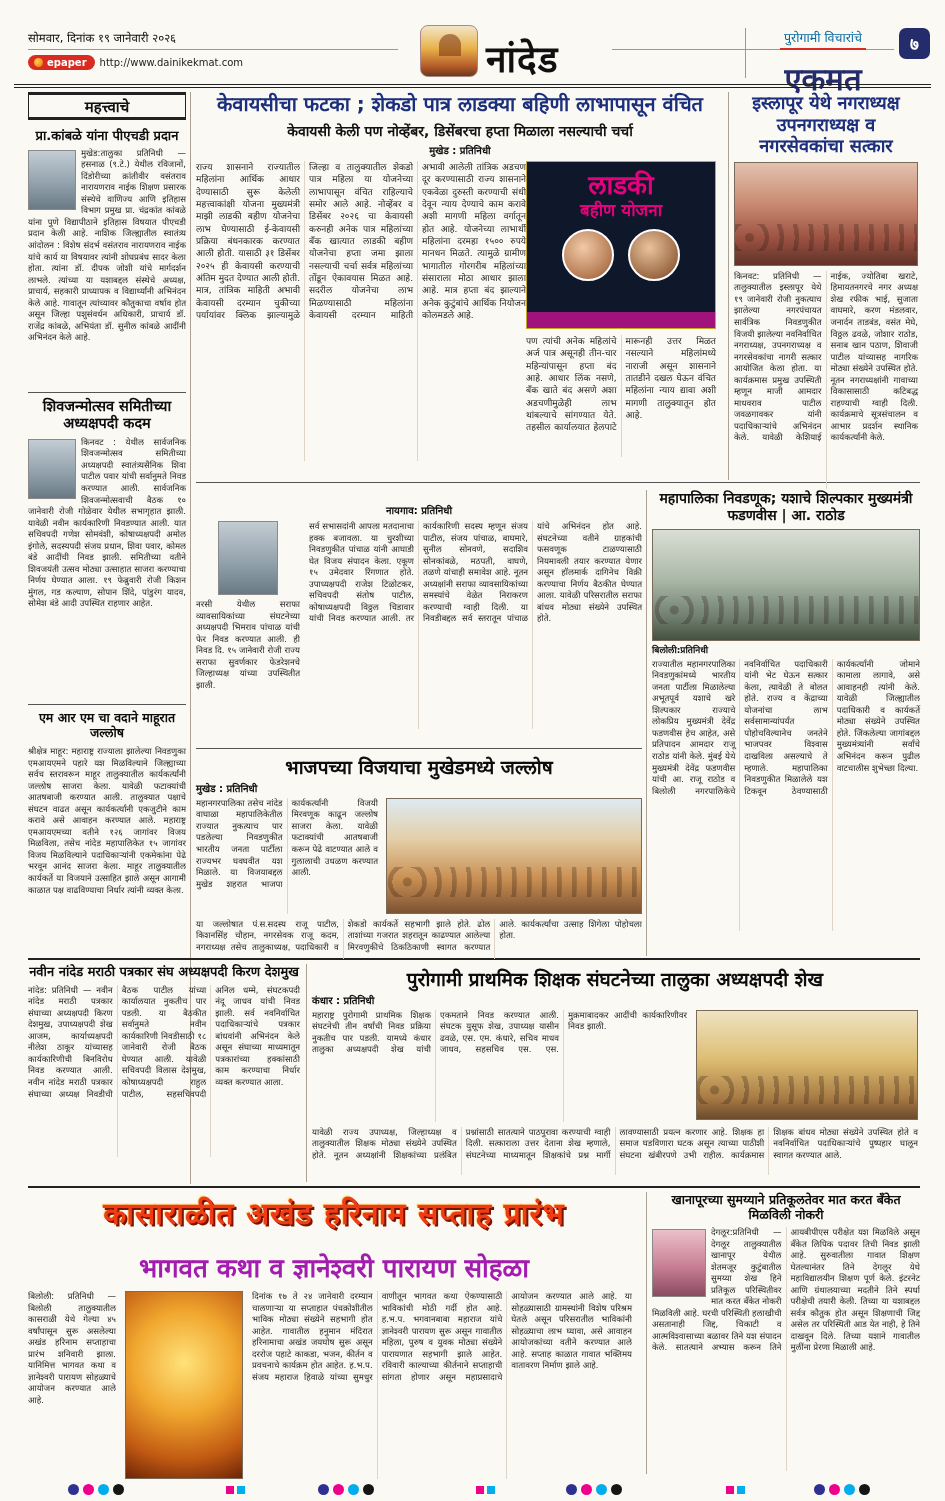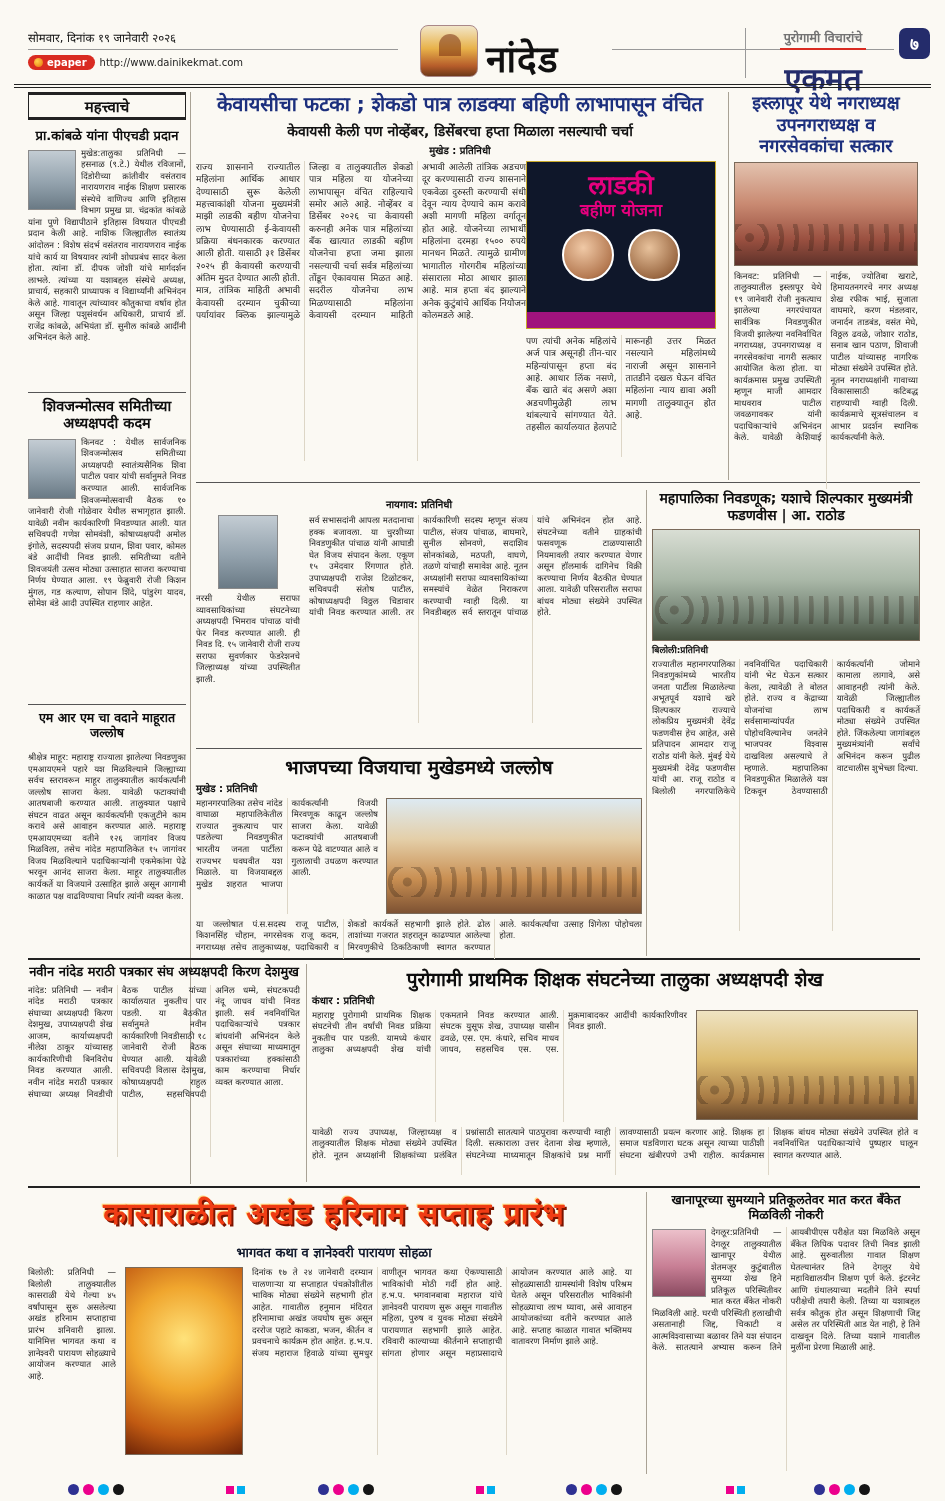--- a/index.html
+++ b/index.html
@@ -13,21 +13,21 @@
   .date { left:28px; top:30px; font-size:11.5px; color:#111; }
   .epaper-row { left:28px; top:55px; display:flex; align-items:center; gap:5px; font-size:10px; }
   .epaper-pill { background:#d92b21; color:#fff; border-radius:9px; padding:2px 8px 2px 6px; font-weight:bold; display:flex; align-items:center; gap:4px; }
   .globe { width:9px; height:9px; border-radius:50%; background:radial-gradient(circle at 35% 35%, #ffd34d, #f08a1d 70%); display:inline-block; }
   .epaper-url { color:#222; }
   .masthead-logo { left:420px; top:25px; width:58px; height:52px; border-radius:8px; border:1px solid #a88;
     background:linear-gradient(180deg,#f2e6c8 0%,#e8b24a 45%,#b65c2a 80%,#6e3a1a 100%); }
   .masthead-logo::after { content:""; position:absolute; left:18px; top:8px; width:22px; height:22px; border-radius:50% 50% 0 0; background:#7a3010; opacity:.55; }
   .masthead { left:486px; top:32px; font-size:37px; font-weight:bold; letter-spacing:1px; color:#101010; }
   .brand { left:752px; top:27px; width:142px; text-align:center; }
-  .brand-tagline { font-size:12.5px; font-weight:bold; color:#737373; border-bottom:2px solid #d92b21; display:inline-block; padding:0 4px 2px; }
+  .brand-tagline { font-size:12.5px; font-weight:normal; color:#0369a1; border-bottom:2px solid #d92b21; display:inline-block; padding:0 4px 2px; }
   .brand-name { font-size:31px; font-weight:bold; color:#242c6b; line-height:1.05; margin-top:13px; }
   .pagenum { left:899px; top:28px; width:31px; height:31px; border-radius:7px; background:#242c6b; color:#fff; font-size:17px; font-weight:bold; display:flex; align-items:center; justify-content:center; }
   .vline-brand { left:745px; top:28px; width:1px; height:50px; background:#999; position:absolute; }
 
   .hrule { position:absolute; height:1px; background:#555; }
   .hrule.thick { height:2px; background:#222; }
   .hrule.thin { background:#999; }
   .vrule { position:absolute; width:1px; background:#a9a294; }
   .header-rule { position:absolute; left:14px; top:84px; width:917px; border-top:4px double #222; }
 
@@ -86,26 +86,26 @@
   
   #mbox { left:28px; top:92px; width:158px; height:28px; border:1.5px solid #222; box-shadow:inset 0 2px 0 #222, inset 0 -2px 0 #222; display:flex; align-items:center; justify-content:center; font-size:15px; font-weight:bold; }
   #art-phd { left:28px; top:128px; width:158px; }
   #art-phd .headline { font-size:13px; }
   #art-phd .body-sm { margin-top:4px; height:238px; }
   #art-shiv { left:28px; top:398px; width:158px; }
   #art-shiv .headline { font-size:14.5px; }
   #art-shiv .body-sm { margin-top:4px; height:238px; }
   #art-mrm { left:28px; top:710px; width:158px; }
   #art-mrm .headline { font-size:12.5px; }
-  #art-mrm .body-sm { margin-top:12px; height:206px; }
+  #art-mrm .body-sm { margin-top:6px; height:206px; }
 
   
   #art-narsi { left:196px; top:490px; width:446px; }
   #art-narsi .headline { font-size:17px; }
-  #art-narsi .byline { text-align:center; margin:7px 0 4px; }
+  #art-narsi .byline { text-align:center; margin:13px 0 4px; }
   .narsi-row { display:flex; gap:9px; }
   .narsi-left { width:104px; }
   .narsi-colA { margin-top:4px; height:128px; }
   .narsi-body { width:333px; height:208px; }
 
   
   #art-mnpl { left:652px; top:490px; width:268px; }
   #art-mnpl .headline { font-size:14px; }
   #art-mnpl .photo { width:268px; height:112px; margin-top:5px; }
   #art-mnpl .caption { font-size:9px; font-weight:bold; margin:2px 0 3px; }
@@ -131,21 +131,21 @@
   #art-shx .byline { margin:2px 0 3px; }
   .shx-row { display:flex; gap:9px; }
   .shx-body1 { width:375px; height:112px; }
   #art-shx .photo { width:222px; height:110px; }
   .shx-body2 { margin-top:5px; height:48px; }
 
   
   #art-hari { left:28px; top:1192px; width:612px; }
   .deco-head { font-size:30px; font-weight:bold; text-align:center; color:#f03c14; letter-spacing:1px;
     text-shadow:2px 2px 0 #7a1400, -1px -1px 0 #ffe08a; }
-  #art-hari .subhead { font-size:13px; font-weight:bold; text-align:center; color:#0f172a; margin-top:10px; }
+  #art-hari .subhead { font-size:26px; font-weight:bold; text-align:center; color:#a21caf; margin-top:16px; }
   .hari-row { display:flex; gap:9px; margin-top:6px; }
   .hari-col1 { width:88px; height:188px; }
   #art-hari .photo { width:118px; height:188px; }
   .hari-body { width:380px; height:188px; }
 
   
   #art-sum { left:652px; top:1192px; width:268px; }
   #art-sum .headline { font-size:12.5px; }
   #art-sum .body-sm { margin-top:5px; height:244px; }
   .portrait.pink { background:linear-gradient(180deg,#ecc0ca 0%,#c87f95 55%,#8a4a60 100%); width:54px; height:68px; }

